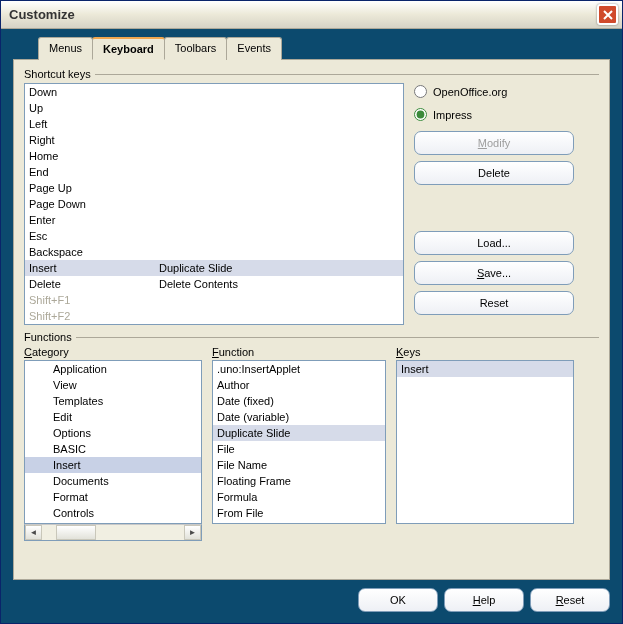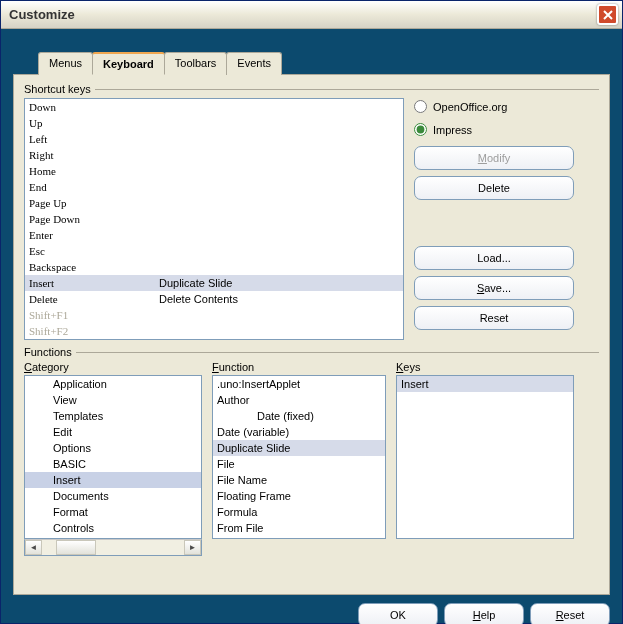--- a/index.html
+++ b/index.html
@@ -3,32 +3,32 @@
 <meta charset="utf-8">
 <style>
 * { box-sizing: border-box; }
 body { margin: 0; font-family: Tahoma, Arial, sans-serif; font-size: 11px; background: #ece9d8; overflow: hidden; }
 .window { width: 623px; height: 624px; background: #0c4a6e; border: 1px solid #0a246a; position: relative; }
 .titlebar { height: 28px; background: linear-gradient(to bottom, #fff 0%, #ece9d8 50%, #d6d3c6 100%); border-bottom: 1px solid #aca899; display: flex; align-items: center; padding: 0 4px 0 8px; }
 .titlebar-title { font-weight: bold; font-size: 13px; color: #333; flex: 1; }
 .close-btn { width: 21px; height: 21px; background: #d04a2b; border: 2px solid #fff; border-radius: 3px; box-shadow: 0 0 2px rgba(0,0,0,0.5); display: flex; align-items: center; justify-content: center; cursor: pointer; }
 .close-btn svg { width: 10px; height: 10px; }
 .content { padding: 4px 12px 12px 12px; }
-.tabstrip { display: flex; border-bottom: 1px solid #aca899; margin-top: 18px; padding-left: 25px; }
+.tabstrip { display: flex; border-bottom: 1px solid #aca899; margin-top: 3px; padding-left: 25px; }
 .tab { padding: 4px 10px 4px 10px; border: 1px solid #aca899; border-bottom: none; background: #ece9d8; margin-right: -1px; cursor: pointer; position: relative; top: 1px; border-radius: 3px 3px 0 0; }
 .tab.active { background: #ece9d8; font-weight: bold; z-index: 2; border-bottom: 1px solid #ece9d8; border-top: 2px solid #f0a750; text-align: right; }
 .tabpanel { border: 1px solid #aca899; border-top: none; padding: 10px; height: 520px; position: relative; background: #ece9d8; }
 .fieldset { border: 1px solid #aca899; border-left: none; border-right: none; border-bottom: none; padding: 8px 0 4px 0; margin: 4px 0 8px 0; position: relative; }
 .fieldset-label { position: absolute; top: -7px; left: 0; background: #ece9d8; padding-right: 4px; }
 .row1 { display: flex; gap: 10px; }
 .shortcut-list { width: 380px; height: 242px; background: #fff; border: 1px solid #7f9db9; overflow-y: scroll; }
 .shortcut-row { display: flex; padding: 0 4px; line-height: 16px; cursor: pointer; }
 .shortcut-row.selected { background: #d6dbe9; }
 .shortcut-row.disabled { color: #aca899; }
-.sk { width: 130px; font-family: Liberation Serif, serif; }
+.sk { width: 130px; }
 .radio-col { padding-top: 2px; }
 .radline { display: flex; align-items: center; margin-bottom: 10px; }
 .radline input[type=radio] { margin: 0 6px 0 0; accent-color: #3b8a3b; }
 .btn-col { width: 160px; }
 .btn { width: 160px; height: 24px; border: 1px solid #7f9db9; background: linear-gradient(#fff,#eef0f5); border-radius: 7px; margin-bottom: 6px; cursor: pointer; text-align: center; line-height: 22px; font-size: 11px; font-family: inherit; padding: 0; }
 .btn.disabled { color: #9e9e9e; }
 .bottom-btns { display: flex; justify-content: flex-end; gap: 6px; margin-top: 8px; }
 .bottom-btns .btn { width: 80px; margin-bottom: 0; }
 .functions-row { display: flex; gap: 10px; }
 .col { display: flex; flex-direction: column; }
@@ -181,21 +181,21 @@
               <div class="sbbtn">◄</div>
               <div class="sbthumb"></div>
               <div class="sbbtn" style="margin-left:auto">►</div>
             </div>
           </div>
           <div class="col">
             <span class="col-label"><u>F</u>unction</span>
             <div class="listbox func" id="funcs">
                 <div class="li" style="padding-left: 4px;">.uno:InsertApplet</div>
                 <div class="li" style="padding-left: 4px;">Author</div>
-                <div class="li" style="padding-left: 4px; margin-left: 40px;">Date (fixed)</div>
+                <div class="li" style="padding-left: 4px;">Date (fixed)</div>
                 <div class="li" style="padding-left: 4px;">Date (variable)</div>
                 <div class="li selected" style="padding-left: 4px;">Duplicate Slide</div>
                 <div class="li" style="padding-left: 4px;">File</div>
                 <div class="li" style="padding-left: 4px;">File Name</div>
                 <div class="li" style="padding-left: 4px;">Floating Frame</div>
                 <div class="li" style="padding-left: 4px;">Formula</div>
                 <div class="li" style="padding-left: 4px;">From File</div>
                 <div class="li" style="padding-left: 4px;">Gallery</div>
               </div>
           </div>

